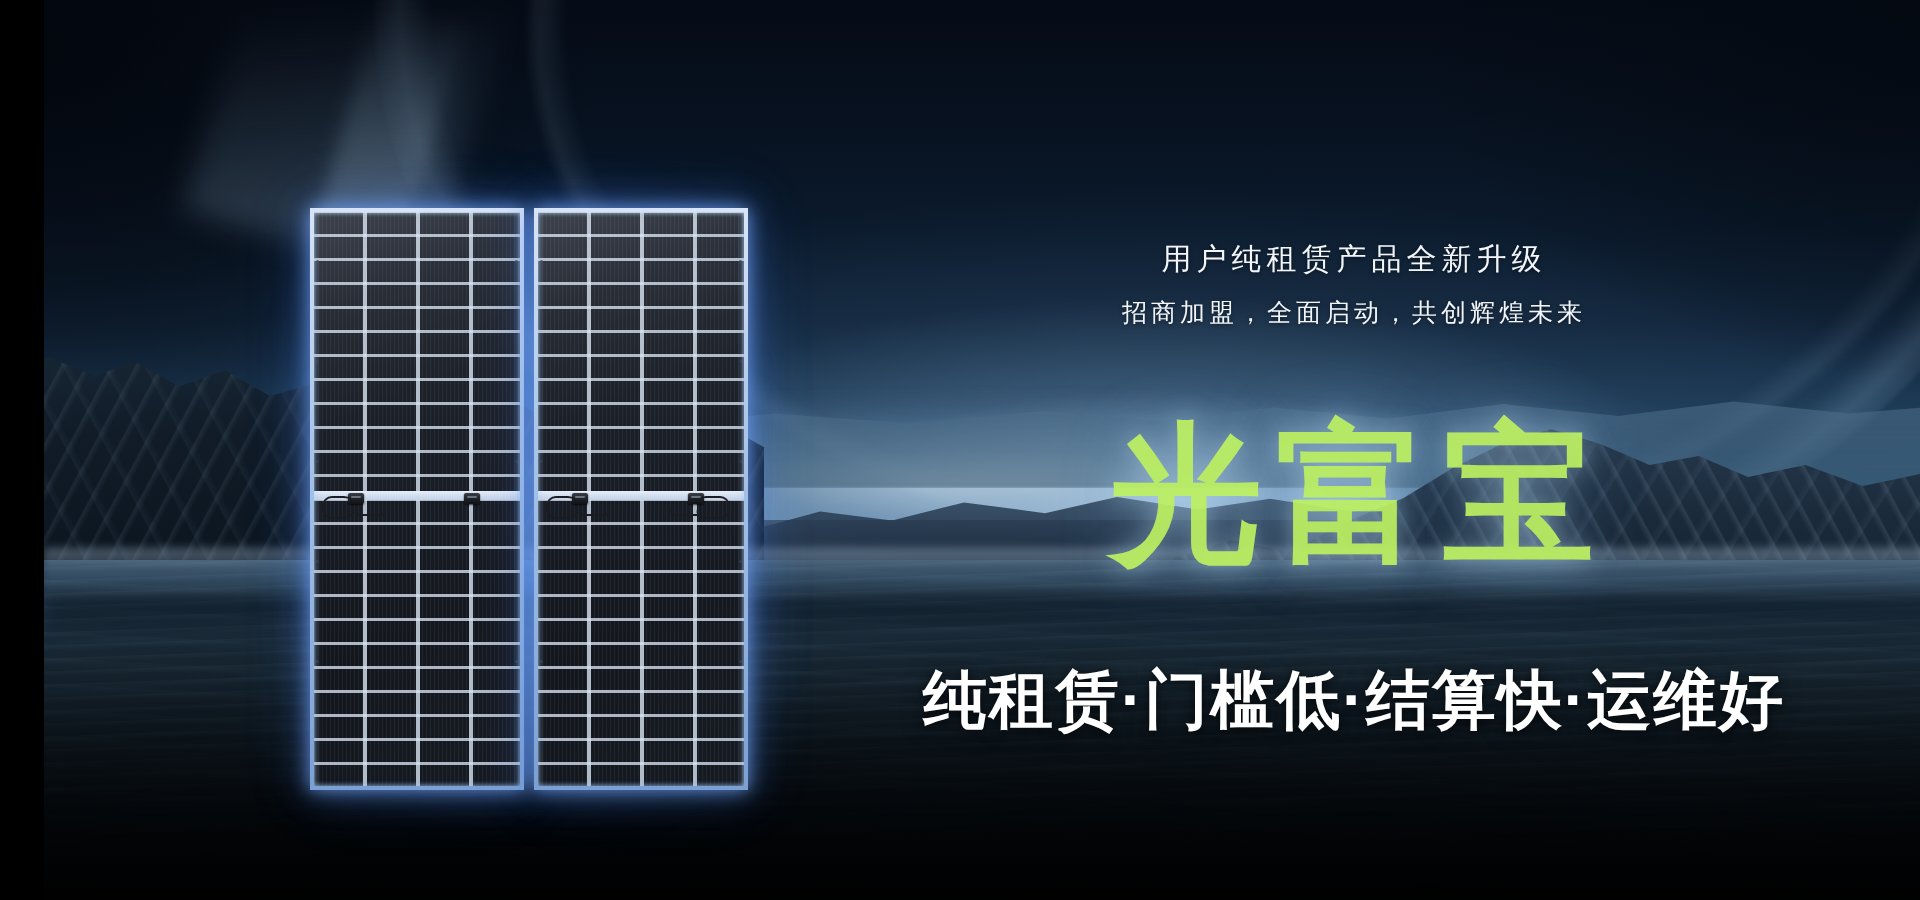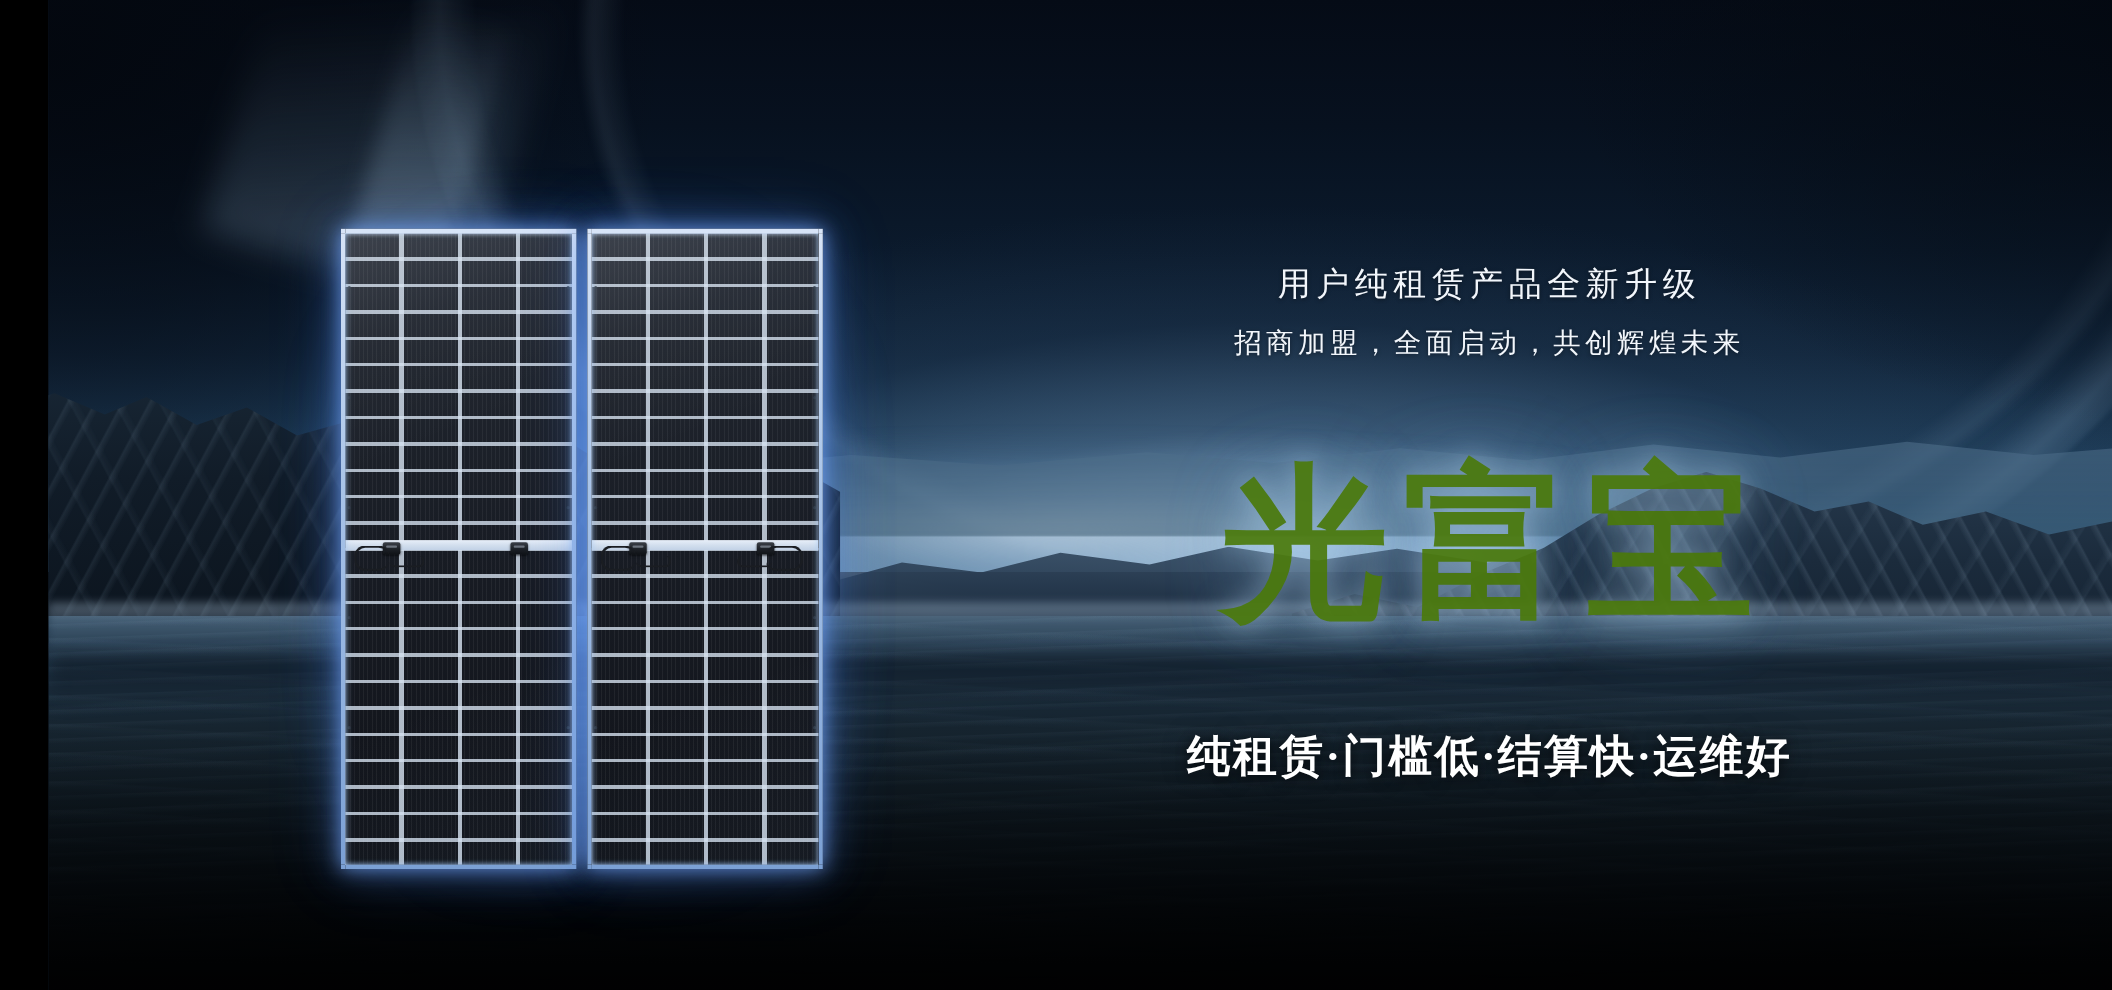--- a/index.html
+++ b/index.html
@@ -436,44 +436,43 @@
 
   .brand-title {
     position: absolute;
     left: 935px; top: 418px;
     width: 760px;
     text-align: center;
     font-size: 152px;
     line-height: 1;
     font-weight: 700;
     letter-spacing: 14px;
-    color: #4d7c0f;
+    color: #bef264;
     text-shadow:
       0 0 26px rgba(190,222,248,0.55),
       0 0 62px rgba(150,195,235,0.35),
       0 0 110px rgba(120,175,225,0.22);
     white-space: nowrap;
     opacity: 0.93;
   }
 
   .slogan {
     position: absolute;
     left: 830px; top: 668px;
     width: 960px;
     text-align: center;
     color: #ffffff;
-    font-size: 40px;
+    font-size: 64px;
     font-weight: 700;
     letter-spacing: 2px;
     line-height: 1;
     white-space: nowrap;
     text-shadow:
       0 2px 10px rgba(0,0,0,0.62),
       0 0 24px rgba(0,0,0,0.35);
-    font-family: Liberation Serif, serif;
   }
 
   .note {
     position: absolute;
     right: 30px; top: 811px;
     color: #e2e8f0;
     font-size: 15px;
     letter-spacing: 0.4px;
     white-space: nowrap;
     text-shadow: 0 1px 4px rgba(0,0,0,0.7);

